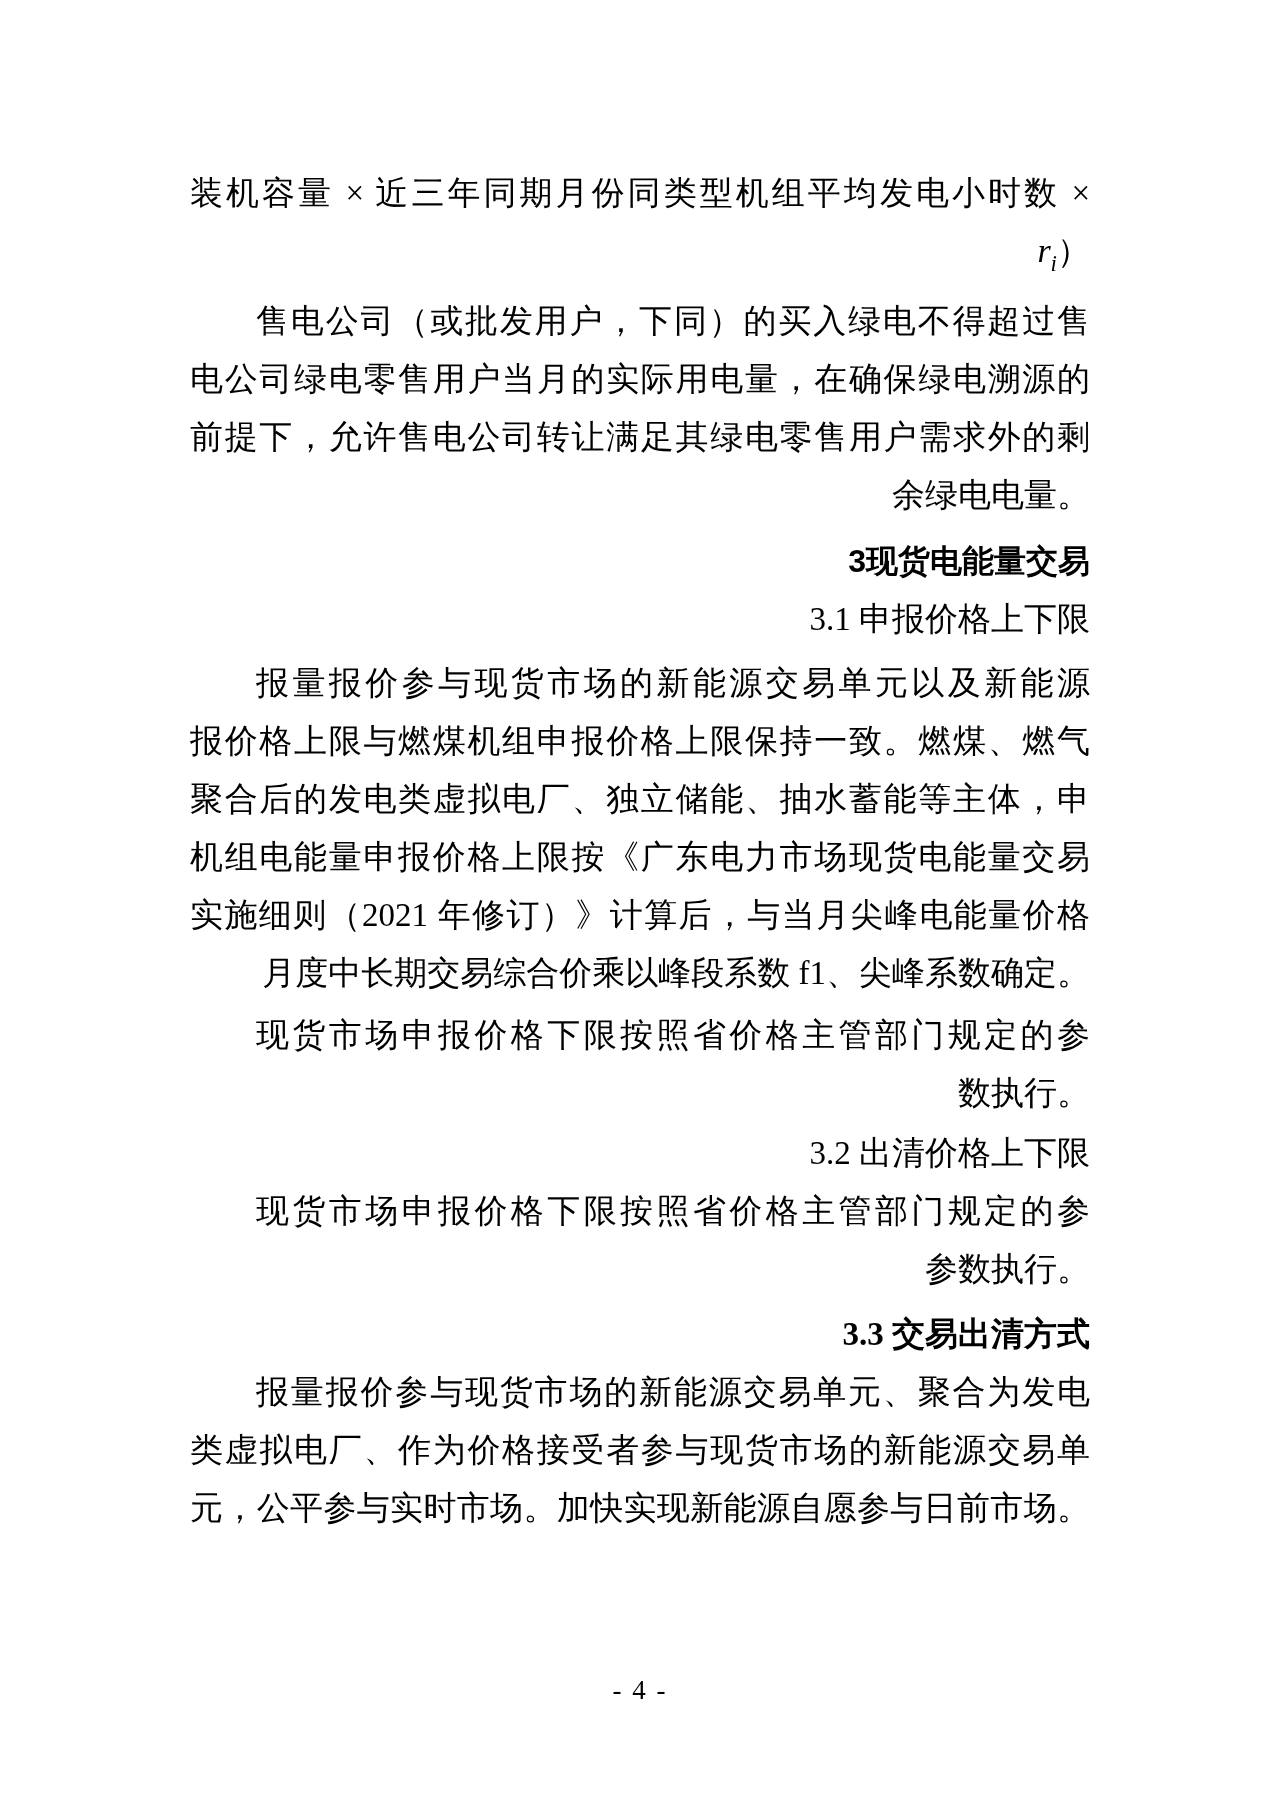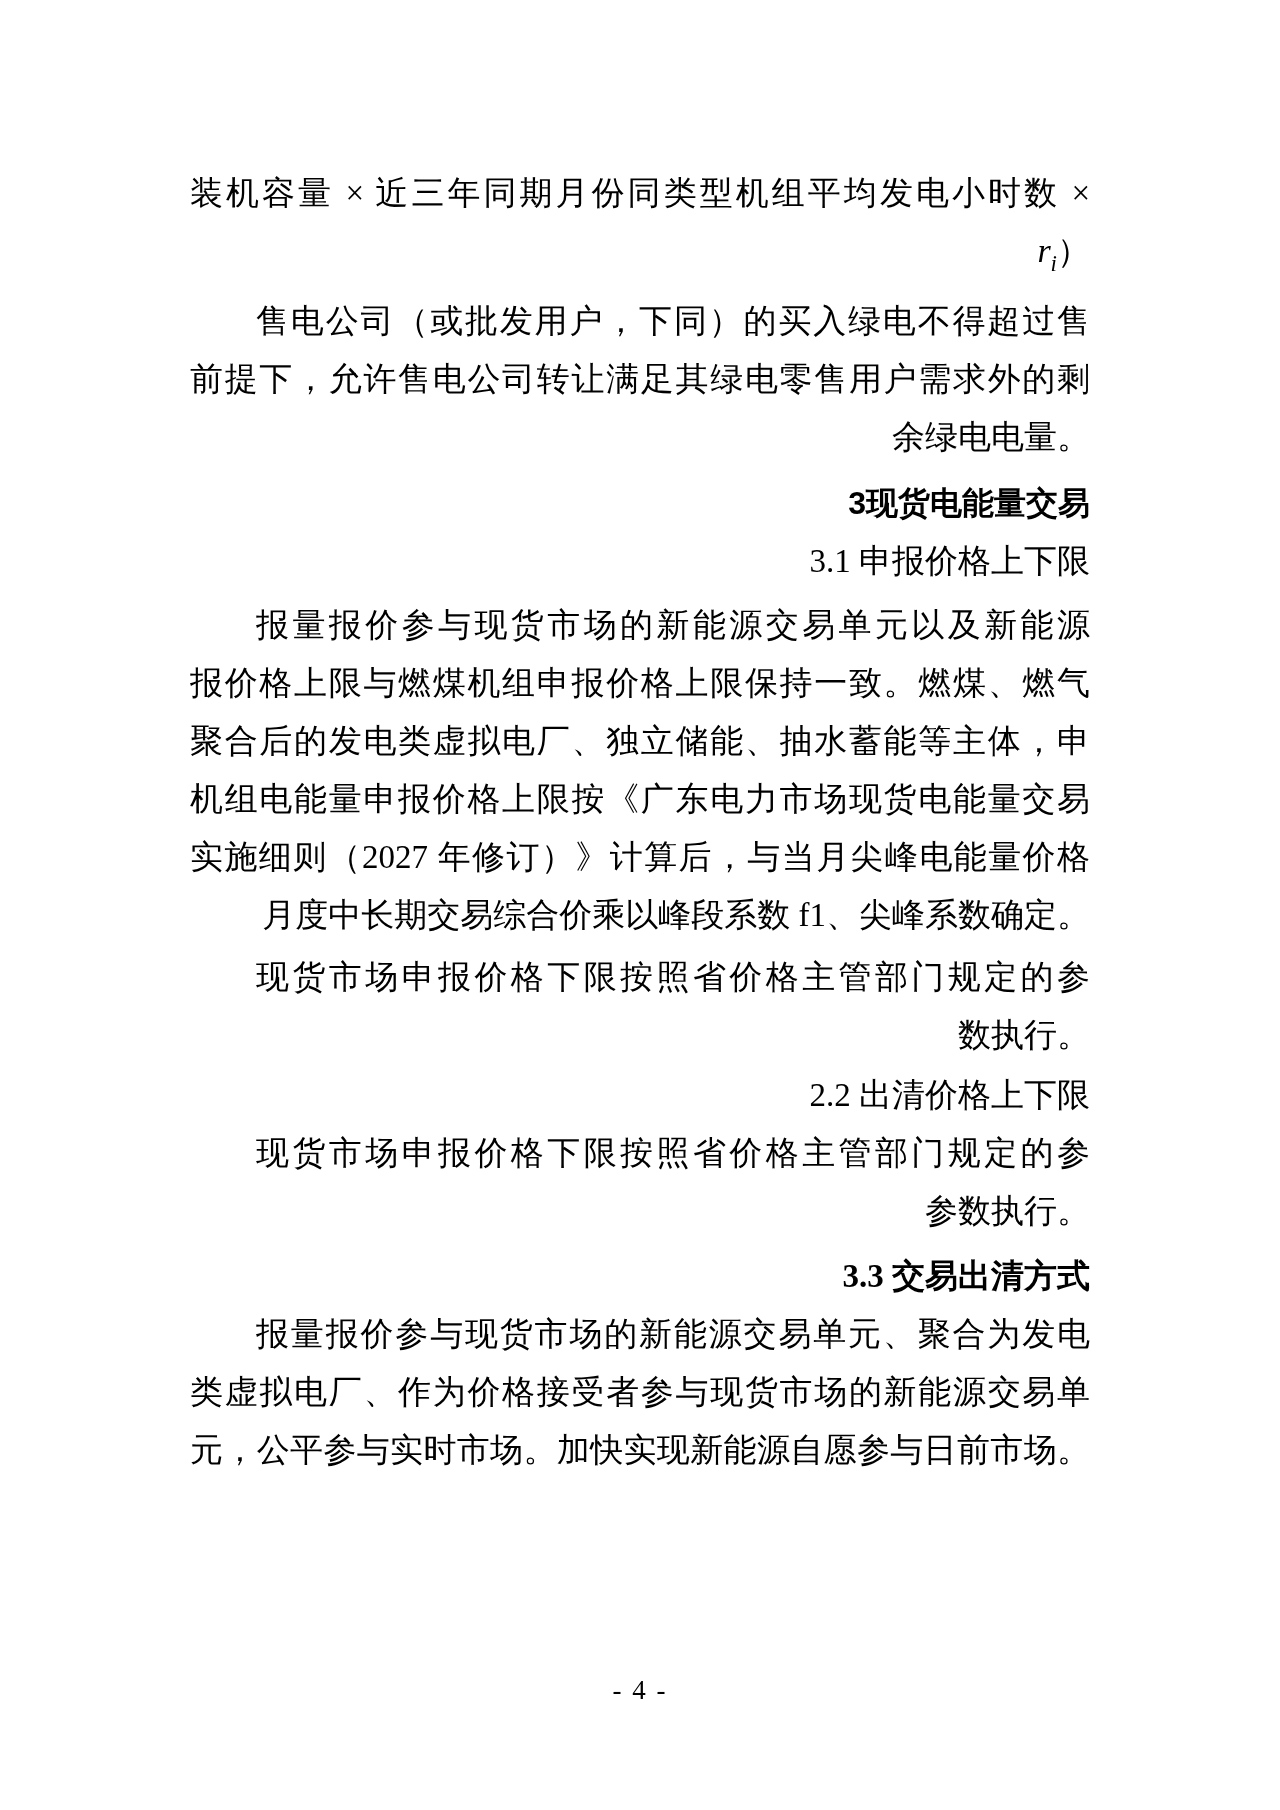--- a/index.html
+++ b/index.html
@@ -81,38 +81,39 @@
 
 <div class="doc">
 
   <div class="line fill">装机容量 × 近三年同期月份同类型机组平均发电小时数 ×</div>
 
   <div class="line formula-var">
     <span class="base">r</span><span class="sub">i</span><span class="cls">）</span>
   </div>
 
   <div class="line fill indent gap12">售电公司（或批发用户，下同）的买入绿电不得超过售</div>
+  <div class="line fill">电公司绿电零售用户当月的实际用电量，在确保绿电溯源的</div>
   <div class="line fill">前提下，允许售电公司转让满足其绿电零售用户需求外的剩</div>
   <div class="line">余绿电电量。</div>
 
   <div class="line h-section gap8">3现货电能量交易</div>
 
   <div class="line h-sub">3.1 申报价格上下限</div>
 
   <div class="line fill indent gap6">报量报价参与现货市场的新能源交易单元以及新能源</div>
   <div class="line fill">报价格上限与燃煤机组申报价格上限保持一致。燃煤、燃气</div>
   <div class="line fill">聚合后的发电类虚拟电厂、独立储能、抽水蓄能等主体，申</div>
   <div class="line fill">机组电能量申报价格上限按《广东电力市场现货电能量交易</div>
-  <div class="line fill">实施细则（2027 年修订）》计算后，与当月尖峰电能量价格</div>
+  <div class="line fill">实施细则（2021 年修订）》计算后，与当月尖峰电能量价格</div>
   <div class="line">月度中长期交易综合价乘以峰段系数 f1、尖峰系数确定。</div>
 
   <div class="line fill indent gap4">现货市场申报价格下限按照省价格主管部门规定的参</div>
   <div class="line">数执行。</div>
 
-  <div class="line h-sub gap2">2.2 出清价格上下限</div>
+  <div class="line h-sub gap2">3.2 出清价格上下限</div>
 
   <div class="line fill indent">现货市场申报价格下限按照省价格主管部门规定的参</div>
   <div class="line">参数执行。</div>
 
   <div class="line h-sub gap7">3.3 交易出清方式</div>
 
   <div class="line fill indent">报量报价参与现货市场的新能源交易单元、聚合为发电</div>
   <div class="line fill">类虚拟电厂、作为价格接受者参与现货市场的新能源交易单</div>
   <div class="line fill">元，公平参与实时市场。加快实现新能源自愿参与日前市场。</div>
 

